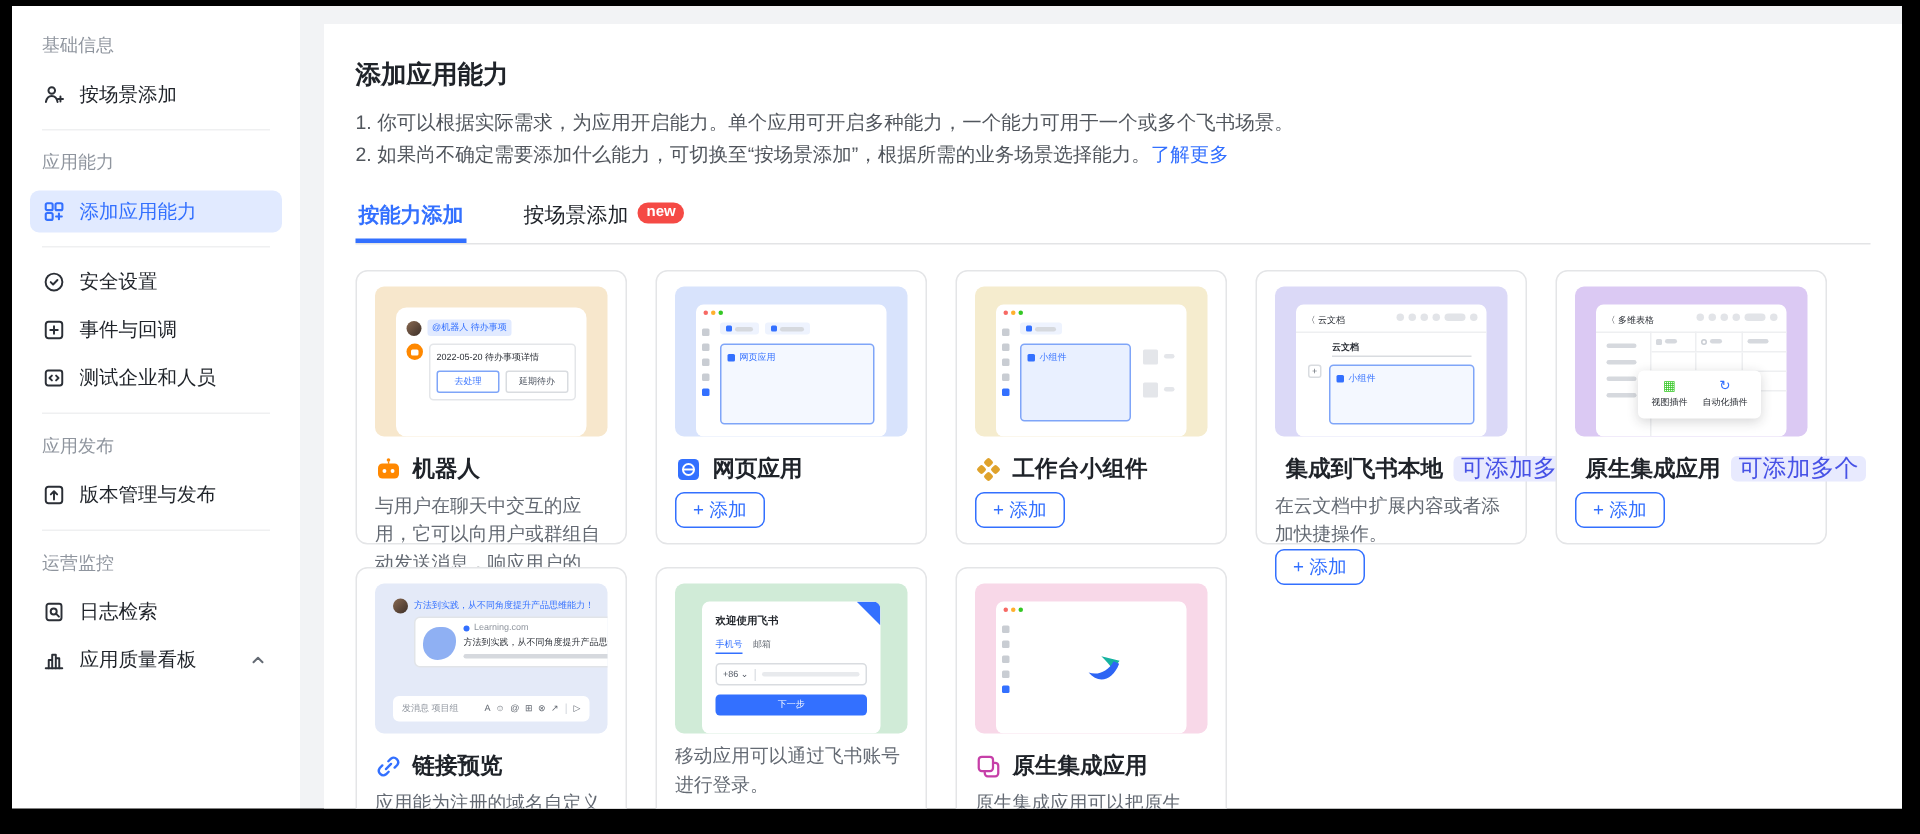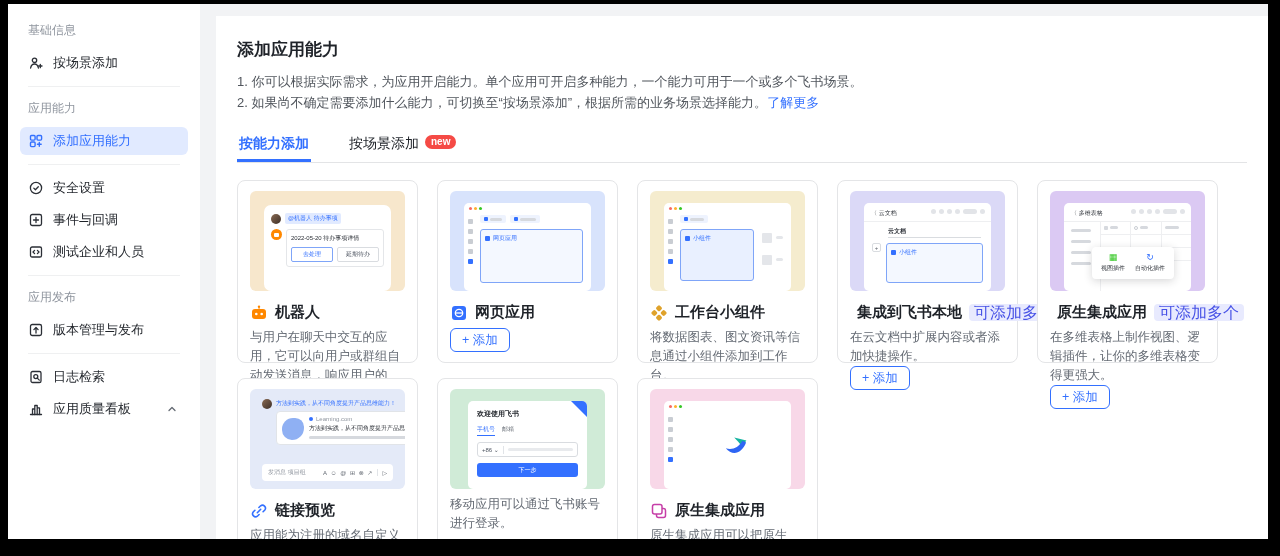--- a/index.html
+++ b/index.html
@@ -123,20 +123,21 @@
 
     <div class="side-item">
       <svg width="16" height="16" viewBox="0 0 16 16" fill="none" stroke="#2B2F36" stroke-width="1.3" stroke-linecap="round" stroke-linejoin="round">
           <rect x="2.5" y="2.5" width="11" height="11" rx="1.8"></rect>
           <path d="M8 11V5.6M5.9 7.6L8 5.5l2.1 2.1"></path>
         </svg>
       <span>版本管理与发布</span>
     </div>
 
     <div class="divider"></div>
+    <div class="side-section-label">运营监控</div>
 
     <div class="side-item">
       <svg width="16" height="16" viewBox="0 0 16 16" fill="none" stroke="#2B2F36" stroke-width="1.3" stroke-linecap="round">
           <rect x="3" y="2.5" width="10" height="11" rx="1.6"></rect>
           <circle cx="7.8" cy="7.6" r="2"></circle>
           <path d="M9.3 9.1l2 2"></path>
         </svg>
       <span>日志检索</span>
     </div>
     <div class="side-item">
@@ -300,21 +301,20 @@
           <svg width="18" height="18" viewBox="0 0 18 18">
               <g transform="rotate(45 9 9)" fill="#DFA22B">
                 <rect x="3.2" y="3.2" width="5" height="5" rx="1.4"></rect>
                 <rect x="9.8" y="3.2" width="5" height="5" rx="1.4"></rect>
                 <rect x="3.2" y="9.8" width="5" height="5" rx="1.4"></rect>
                 <rect x="9.8" y="9.8" width="5" height="5" rx="1.4"></rect>
               </g>
             </svg>
           <span class="card-title">工作台小组件</span>
         </div>
-        <div class="card-desc">将数据图表、图文资讯等信息通过小组件添加到工作台。</div>
         <div class="btn-row"><button class="add-btn">+ 添加</button></div>
       </div>
 
       <div class="card">
         <div class="preview" style="background:#DBD9F7;">
           <div class="m-win" style="left:14px;top:12px;right:14px;height:88px;">
             <span class="mini" style="left:7px;top:6px;color:#2B2F36;">〈 云文档</span>
             <div class="mini-dots-r" style="right:6px;top:6px;">
                 <i></i>
                 <i></i>
@@ -404,21 +404,20 @@
           </div>
         </div>
         <div class="card-head">
           <svg width="18" height="18" viewBox="0 0 18 18">
               <rect x="2" y="2.5" width="14" height="13" rx="2.5" fill="#8553F4"></rect>
               <path d="M2 7h14M7.5 7v8.5" stroke="#fff" stroke-width="1.2"></path>
             </svg>
           <span class="card-title">原生集成应用</span>
           <span class="multi-badge">可添加多个</span>
         </div>
-        <div class="card-desc">在多维表格上制作视图、逻辑插件，让你的多维表格变得更强大。</div>
         <div class="btn-row"><button class="add-btn">+ 添加</button></div>
       </div>
 
       <div class="card">
         <div class="preview" style="background:#E4EAF8;">
           <div style="position:absolute;left:12px;top:10px;right:12px;display:flex;gap:4px;">
             <span style="width:10px;height:10px;border-radius:50%;background:linear-gradient(135deg,#8a6a52,#3c2f28);flex:0 0 auto;"></span>
             <div style="flex:1;">
               <div class="mini" style="position:static;color:#3370FF;white-space:nowrap;overflow:hidden;">方法到实践，从不同角度提升产品思维能力！</div>
               <div style="background:#fff;border:1px solid #E1E4E8;border-radius:4px;margin-top:3px;padding:4px 5px;display:flex;gap:5px;">

